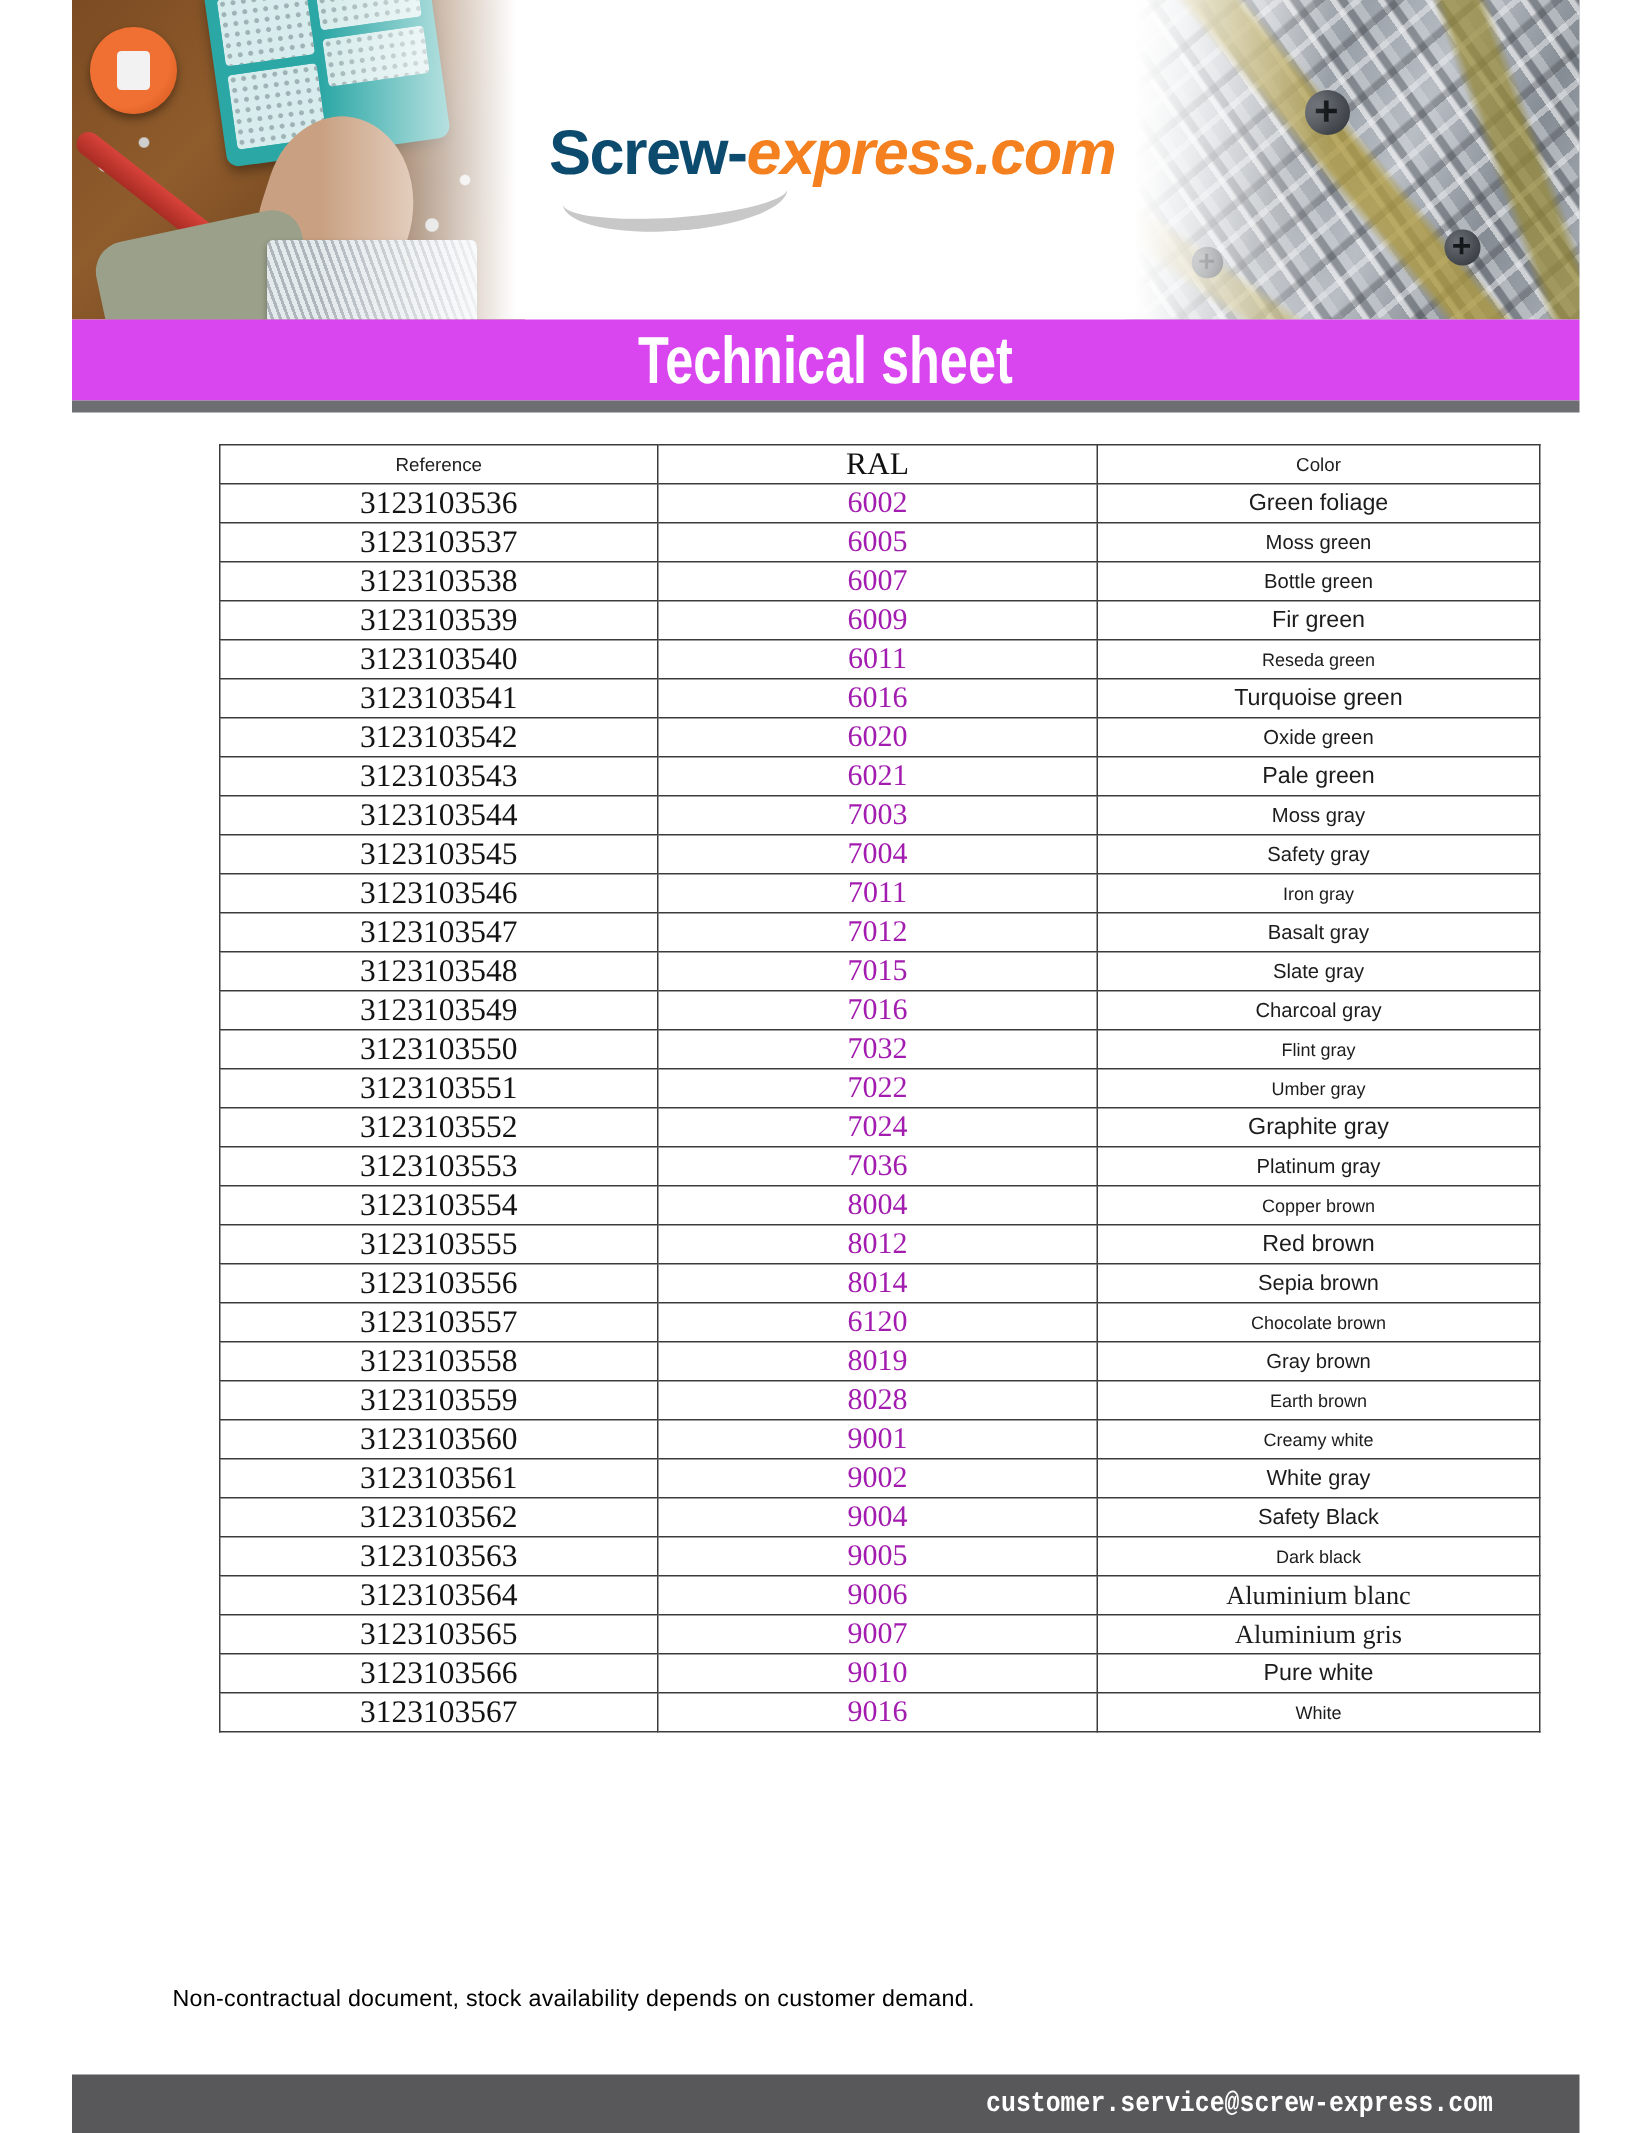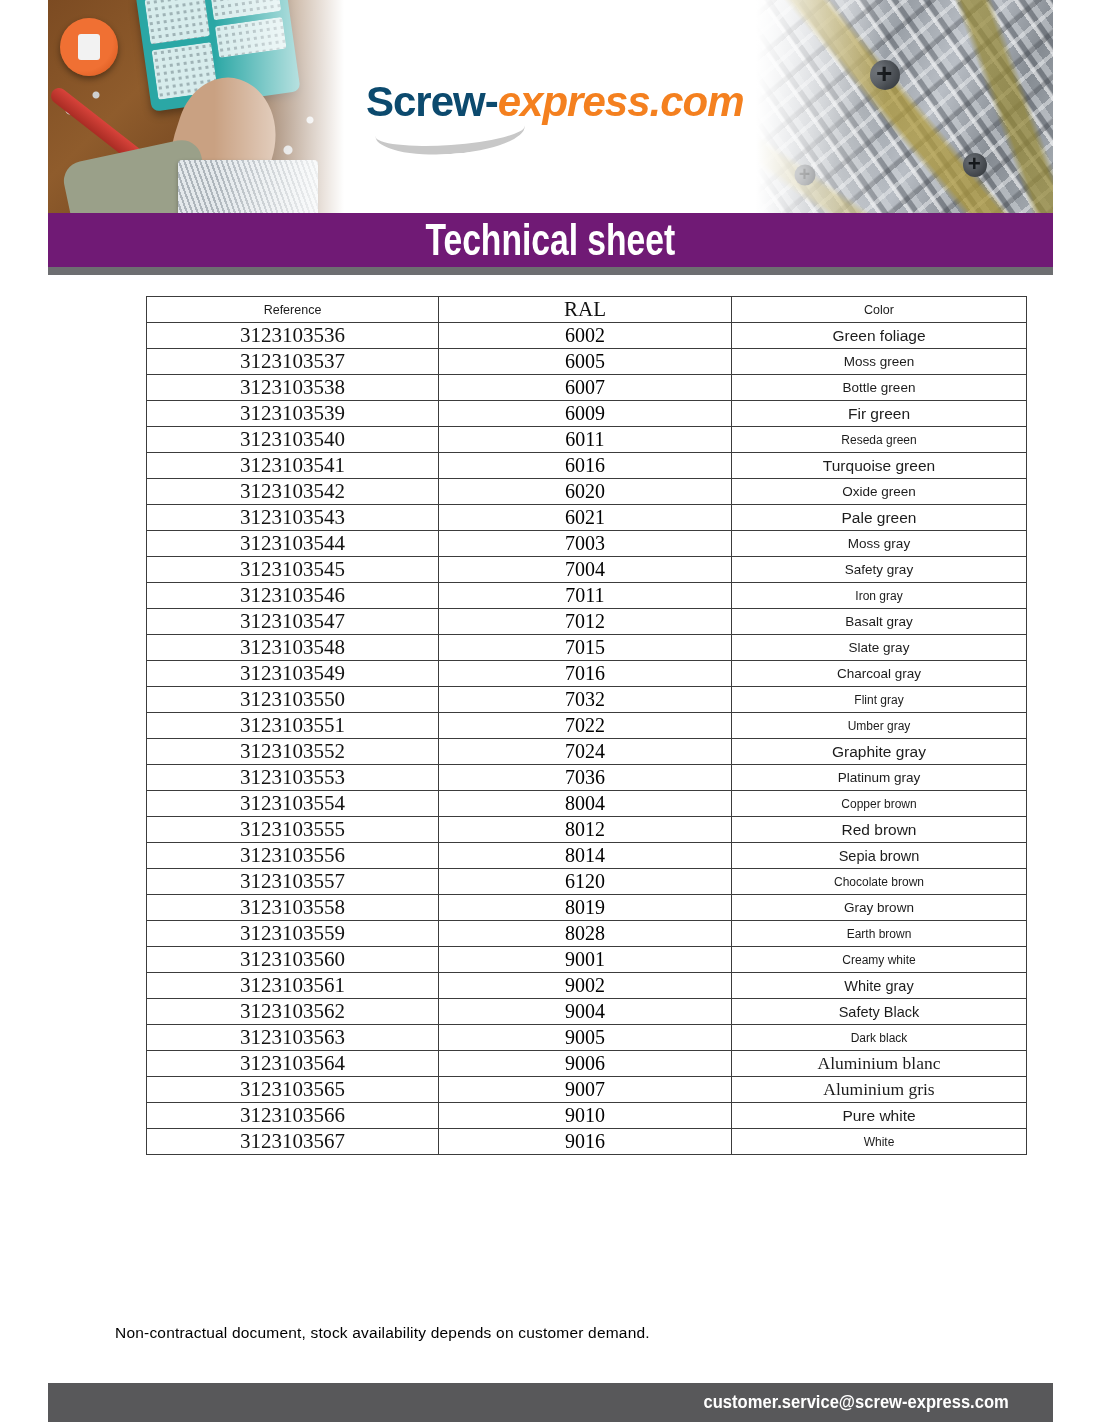--- a/index.html
+++ b/index.html
@@ -59,47 +59,47 @@
   
   .logo-zone { position:absolute; left:350px; top:0; width:400px; height:213px; }
   .logo-line { position:absolute; left:16px; top:78px; width:380px; text-align:left; white-space:nowrap;
     font-size:42px; font-weight:bold; letter-spacing:-1px; }
   .logo-prefix { color:#0c4a6e;text-align:right; }
   .logo-suffix { color:#f4801f; font-style:italic; }
   .swoosh { position:absolute; left:25px; top:108px; width:150px; height:46px; border-radius:50%;
     border-bottom:9px solid #c8c8c8; transform:rotate(-4deg); }
 
   
-  .banner { position:absolute; left:48px; top:213px; width:1005px; height:54px; background:#701a75;
+  .banner { position:absolute; left:48px; top:213px; width:1005px; height:54px; background:#d946ef;
     display:flex; align-items:center; justify-content:center; }
   .banner-title { color:#fff; font-weight:bold; font-size:41px; letter-spacing:0;
     transform:scale(.82,1.08); transform-origin:center; }
   .gray-bar { position:absolute; left:48px; top:267px; width:1005px; height:8px; background:#6d6e71; }
 
   
   table.ral { position:absolute; left:108px; top:296px; width:880px; border-collapse:collapse; table-layout:fixed;margin-left:38px; }
   table.ral col.w-ref { width:292px; } table.ral col.w-ral { width:293px; } table.ral col.w-col { width:295px; }
   table.ral th, table.ral td { border:1.5px solid #3c3c3c; text-align:center; vertical-align:middle; padding:0; overflow:hidden; }
   table.ral tr { height:24px; }
   table.ral tr.head { height:26px; }
   th.ref-h, th.color-h { font-size:12.5px; font-weight:normal; color:#1c1c1c; font-family:"Liberation Sans",sans-serif; }
   th.ral-h { font-size:21px; font-weight:normal; font-family:"Liberation Serif",serif; color:#111; }
   td.ref { font-family:"Liberation Serif",serif; font-size:21px; color:#131313; }
-  td.ral { font-family:"Liberation Serif",serif; font-size:20px; color:#000000; }
+  td.ral { font-family:"Liberation Serif",serif; font-size:20px; color:#a21caf; }
   td.color { font-family:"Liberation Sans",sans-serif; color:#1c1c1c; }
   td.color.v-sm  { font-size:12px; }
   td.color.v-md  { font-size:13.5px; }
   td.color.v-md2 { font-size:14.5px; }
   td.color.v-lg  { font-size:15.5px; }
   td.color.v-serif { font-family:"Liberation Serif",serif; font-size:17.5px; }
 
   
   .note { position:absolute; left:115px; top:1324px; font-size:15.5px; color:#000000; letter-spacing:.2px; }
   .email-bar { position:absolute; left:48px; top:1383px; width:1005px; height:39px; background:#58585a;
-    display:flex; align-items:center; justify-content:flex-end; padding-right:44px; }
+    display:flex; align-items:center; justify-content:flex-end; padding-right:58px;font-family:Liberation Mono, monospace; }
   .email-text { color:#fff; font-weight:bold; font-size:18px; transform:scale(.92,1.05); transform-origin:right center; letter-spacing:0; }
 </style>
 </head>
 <body>
 
 <div class="page">
 
   <div class="photo photo-left">
     <div class="washers"></div>
     <div class="tape"></div>

